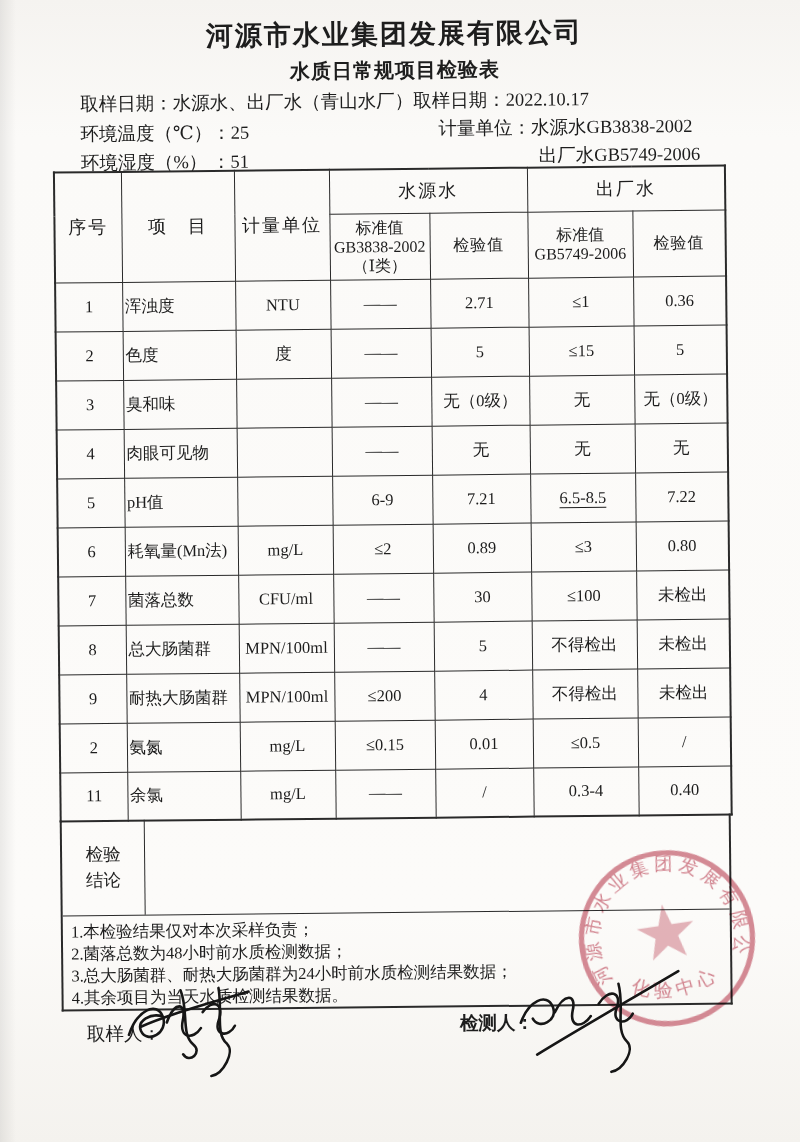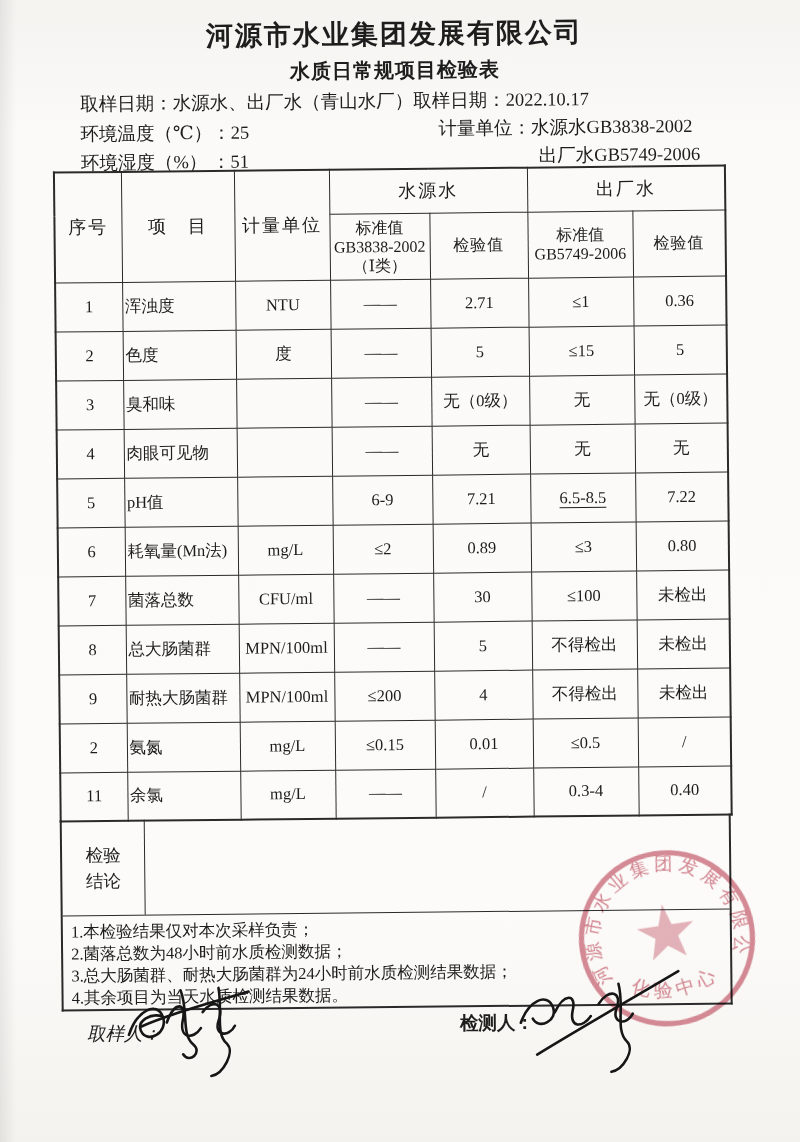--- a/index.html
+++ b/index.html
@@ -62,30 +62,30 @@
   .bottom-block{
     position:absolute;left:57px;top:817px;width:671px;box-sizing:border-box;
     border:2.5px solid var(--line);border-top:none;z-index:1;
   }
   .b-row{display:flex;box-sizing:border-box;}
   .b-row + .b-row{border-top:1.5px solid var(--line);}
   .b-label{
     width:83px;flex:0 0 83px;box-sizing:border-box;
     display:flex;align-items:center;justify-content:center;
     border-right:1.5px solid var(--line);
-    white-space:pre-line;text-align:center;font-size:17.5px;line-height:26px;
+    white-space:pre-line;text-align:center;font-size:17.5px;line-height:26px;font-family:Liberation Mono, monospace;
   }
   .conclusion-row{height:95px;}
   .remarks-row{height:94px;}
   .b-content{flex:1;}
   .remarks-content{padding:5px 8px 0 8px;font-size:16.5px;line-height:22px;white-space:nowrap;}
   .conclusion-content{padding:6px;}
 
   .sig-label{position:absolute;font-size:18.5px;z-index:3;}
-  .sampler-label{left:82px;top:1018px;font-style:italic;}
+  .sampler-label{left:82px;top:1018px;}
   .tester-label{left:455px;top:1011px;font-weight:bold;}
   .sig{position:absolute;z-index:4;}
   .sig path{stroke:#161616;stroke-width:2.6;fill:none;stroke-linecap:round;stroke-linejoin:round;}
   .sig-left{left:118px;top:980px;}
   .sig-right{left:510px;top:966px;}
 
   .stamp{
     position:absolute;left:568px;top:846px;width:190px;height:190px;
     opacity:.82;mix-blend-mode:multiply;transform:rotate(-8deg);
     filter:blur(.35px);z-index:2;

